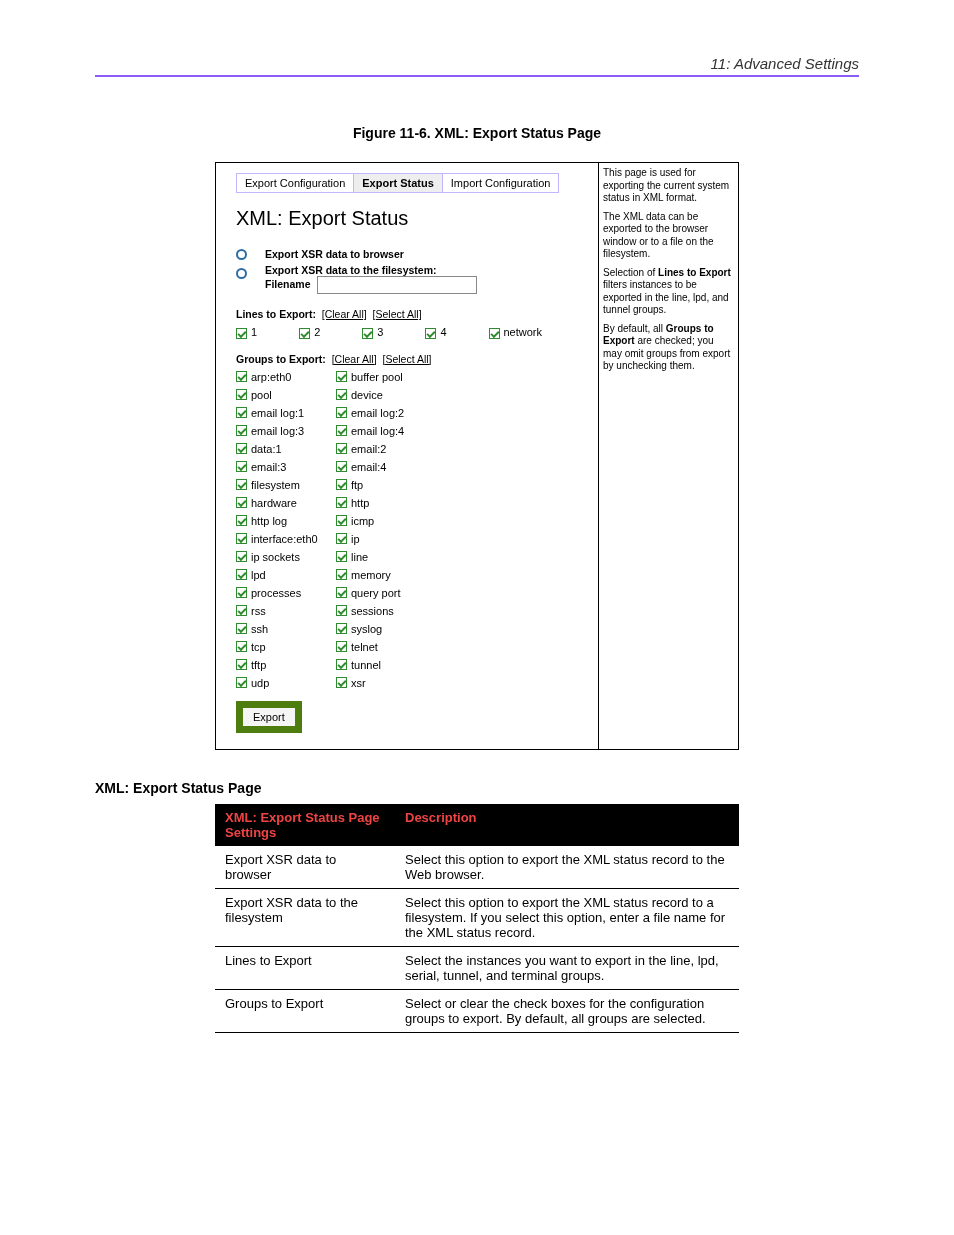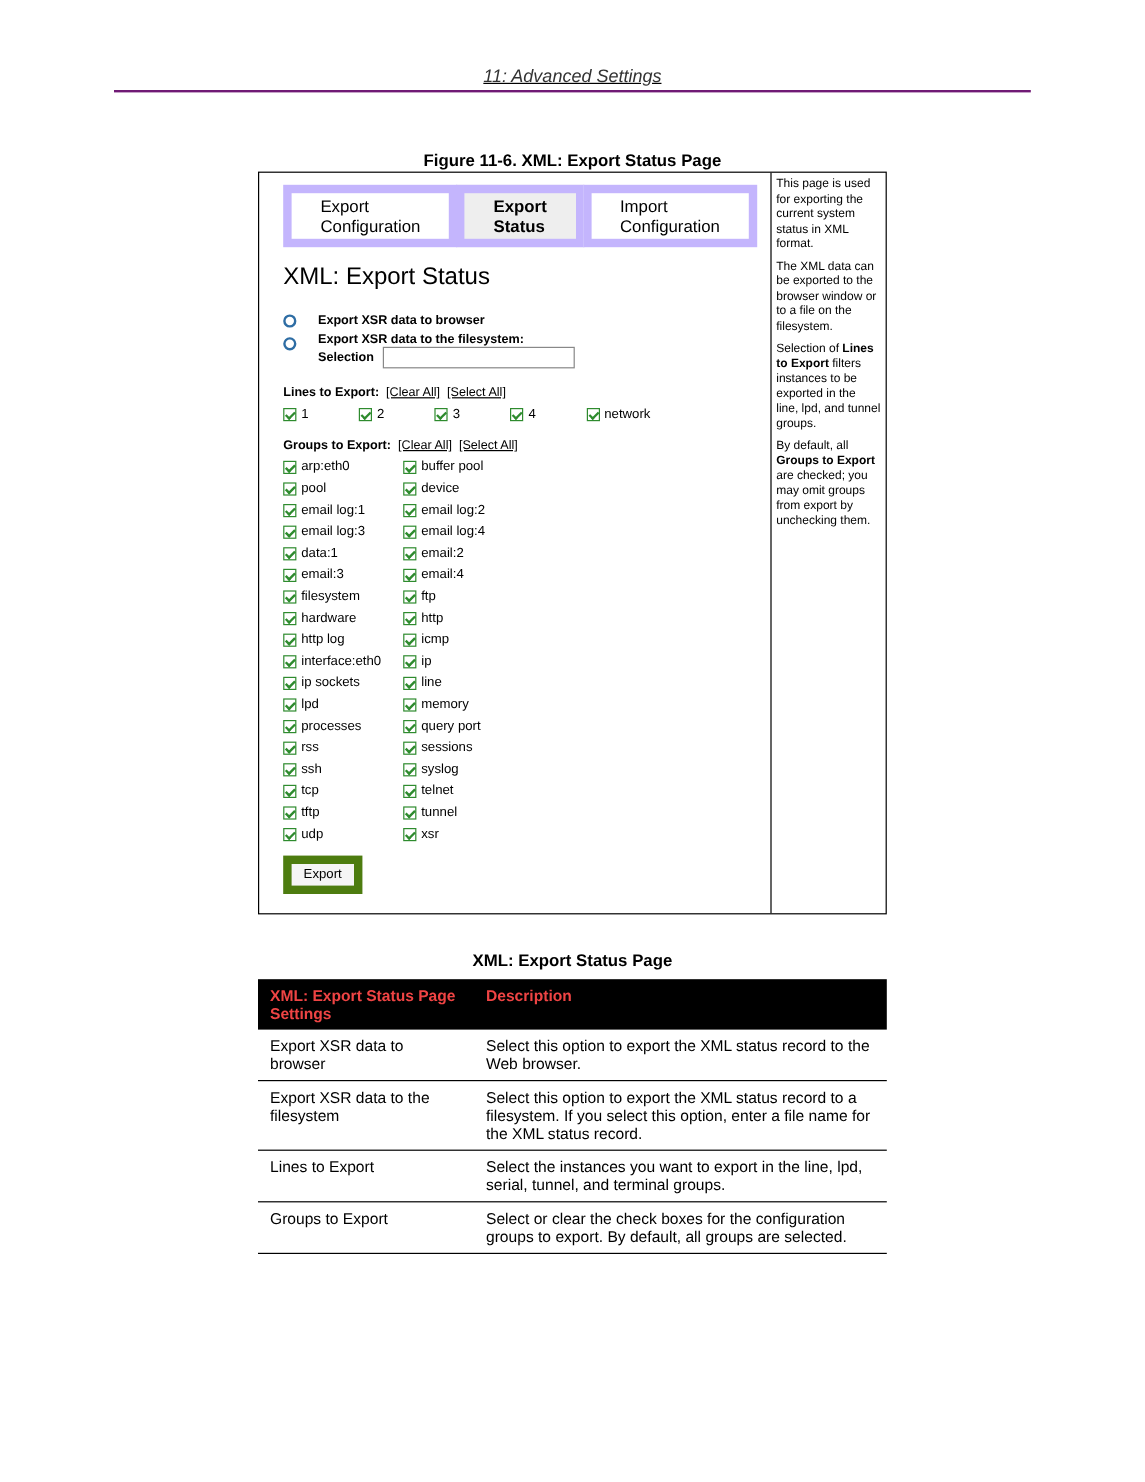--- a/index.html
+++ b/index.html
@@ -10,35 +10,34 @@
     background: #fff;
     color: #000;
   }
   .page {
     width: 954px;
     height: 1235px;
     padding: 55px 95px 40px 95px;
     position: relative;
   }
   .header-line {
-    border-bottom: 2px solid #701a75;
+    border-bottom: 2px solid #8b5cf6;
     padding-bottom: 2px;
-    text-align: center;
-    text-decoration: underline;
+    text-align: right;
   }
   .hdr-text {
     font-style: italic;
     font-size: 15px;
     color: #333;
   }
   .fig-caption {
     text-align: center;
     font-weight: bold;
     font-size: 14px;
-    margin: 48px 0 2px 0;
+    margin: 48px 0 21px 0;
   }
   .screenshot {
     width: 524px;
     margin: 0 auto;
     border: 1px solid #000;
     display: flex;
   }
   .ss-main {
     flex: 1;
     padding: 10px 12px 16px 20px;
@@ -47,23 +46,23 @@
   .ss-side {
     width: 140px;
     border-left: 1px solid #000;
     font-size: 10px;
     padding: 2px 4px;
     line-height: 1.25;
   }
   .ss-side p { margin: 2px 0 6px 0; }
   .tab-row { display: flex; }
   .tab {
-    border: 7px solid #c4b5fd;
-    padding: 3px 24px;
-    font-size: 14px;
+    border: 1px solid #c4b5fd;
+    padding: 3px 8px;
+    font-size: 11px;
     font-weight: bold;
     background: #eee;
     margin-right: -1px;
   }
   .tab.off { background: #fff; font-weight: normal; }
   .ss-h1 {
     font-family: Arial, sans-serif;
     font-size: 20px;
     font-weight: normal;
     margin: 14px 0 18px 0;
@@ -129,21 +128,21 @@
   }
   .groups-grid > div { display: flex; align-items: center; }
   .export-btn {
     border: 7px solid #4d7c0f;
     background: #f5f5f5;
     padding: 3px 10px;
     font-size: 11px;
     display: inline-block;
   }
   .tbl-caption {
-    text-align: center;
+    text-align: left;
     font-weight: bold;
     font-size: 14px;
     margin: 30px 0 8px 0;
   }
   table.desc {
     width: 524px;
     margin: 0 auto;
     border-collapse: collapse;
     font-size: 13px;
   }
@@ -198,21 +197,21 @@
 
       <div class="radio-row">
         <span class="radio"></span>
         <span>Export XSR data to browser</span>
       </div>
 
       <div class="radio-row" style="align-items:flex-start">
         <span class="radio" style="margin-top:4px"></span>
         <span>
           <span>Export XSR data to the filesystem:</span><br>
-          <span>Selection</span>
+          <span>Filename</span>
           <span class="fname-input"></span>
         </span>
       </div>
 
       <div class="sect-label">
         <span>Lines to Export:</span>
         &nbsp;<span class="link">[Clear All]</span>
         &nbsp;<span class="link">[Select All]</span>
       </div>
 

